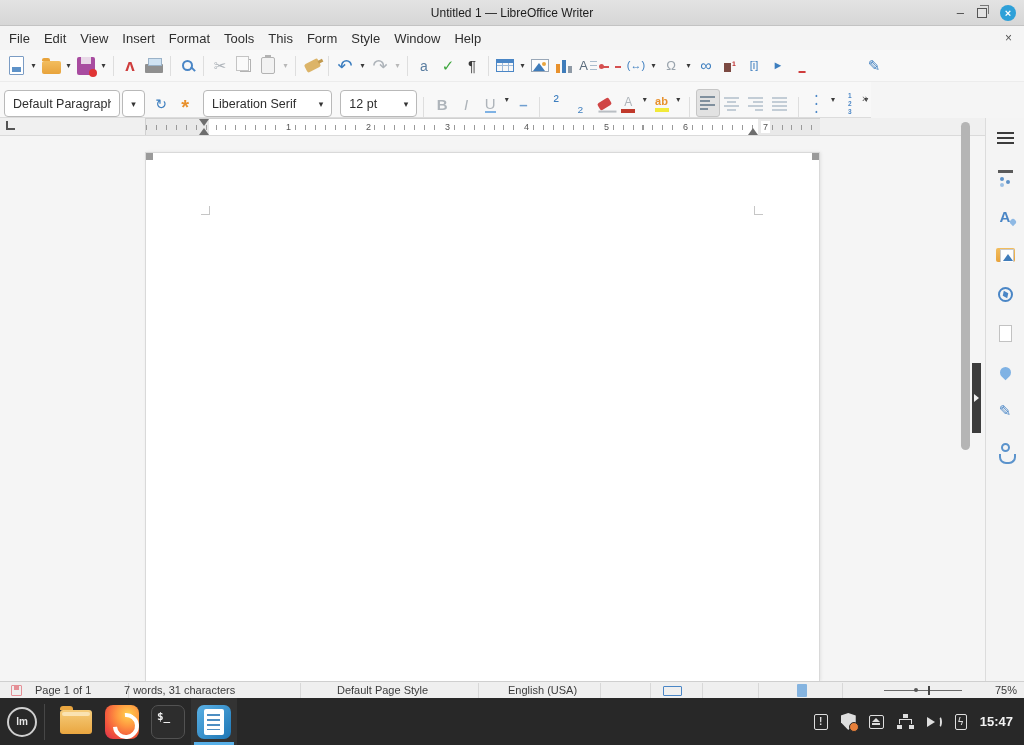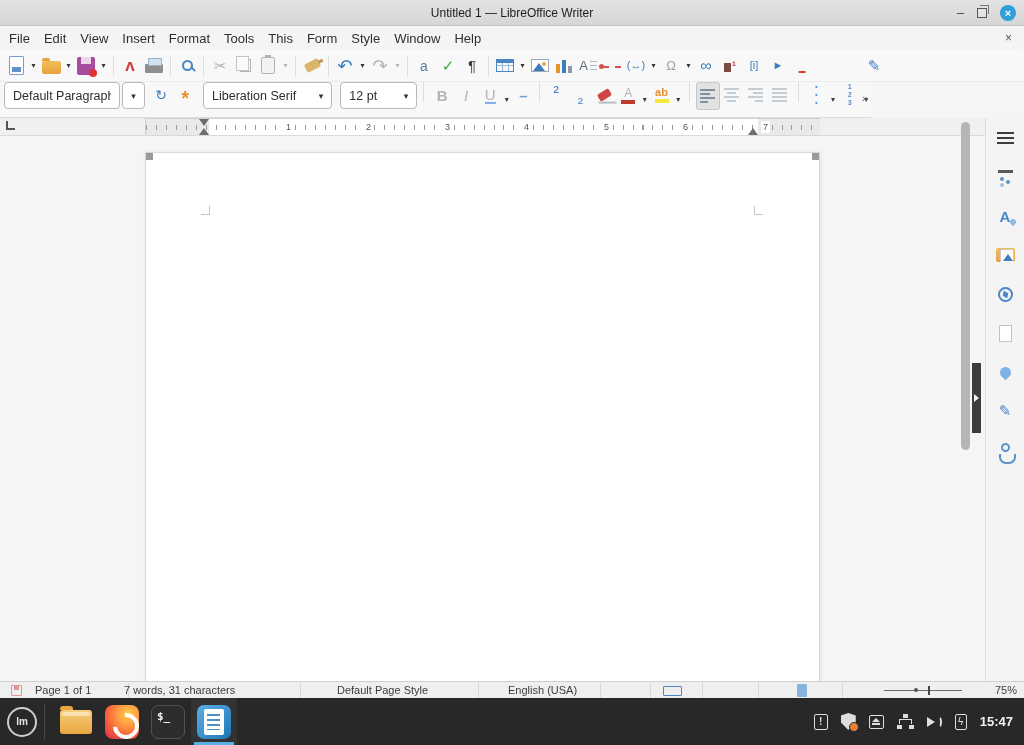--- a/index.html
+++ b/index.html
@@ -20,21 +20,21 @@
   
   .menubar { position:absolute; left:0; top:26px; width:1020px; height:24px; background:#f4f4f4;
     display:flex; align-items:center; padding-left:2px; }
   .menu-item { font-size:13px; color:#2f2f2f; padding:3px 7px; border-radius:2px; }
   .menu-close { position:absolute; right:8px; font-size:12px; color:#555; }
 
   
   .toolbar1 { position:absolute; left:0; top:50px; width:1024px; height:32px; background:#f8f8f8;
     border-bottom:1px solid #ececec; display:flex; align-items:center; padding-left:4px; }
   .toolbar2 { position:absolute; left:0; top:82px; width:871px; height:36px; background:#f8f8f8;
-    border-bottom:1px solid #dcdcdc; display:flex; align-items:flex-start; padding-left:4px; }
+    border-bottom:1px solid #dcdcdc; display:flex; align-items:flex-end; padding-left:4px; }
   .tbtn { min-width:24px; height:26px; display:flex; align-items:center; justify-content:center; border-radius:3px; position:relative; }
   .dd { font-size:8px; color:#3a3a3a; width:11px; text-align:center; align-self:center; }
   .dd.dis { color:#b8b8b8; }
   .tsep { width:1px; height:20px; background:#dedede; margin:0 4px; }
   .g { font-size:15px; line-height:1; }
   .blue { color:#3d7ebf; } .gray { color:#aeb4ba; } .green { color:#3da63d; } .red { color:#cf3d3d; } .dark { color:#3a3a3a; }
 
   
   .ic-newdoc { width:15px; height:19px; background:#fff; border:1px solid #7b9cc4; border-radius:1px; position:relative; }
   .ic-newdoc::after { content:""; position:absolute; left:2px; bottom:2px; width:9px; height:5px; background:#5e92c8; }

